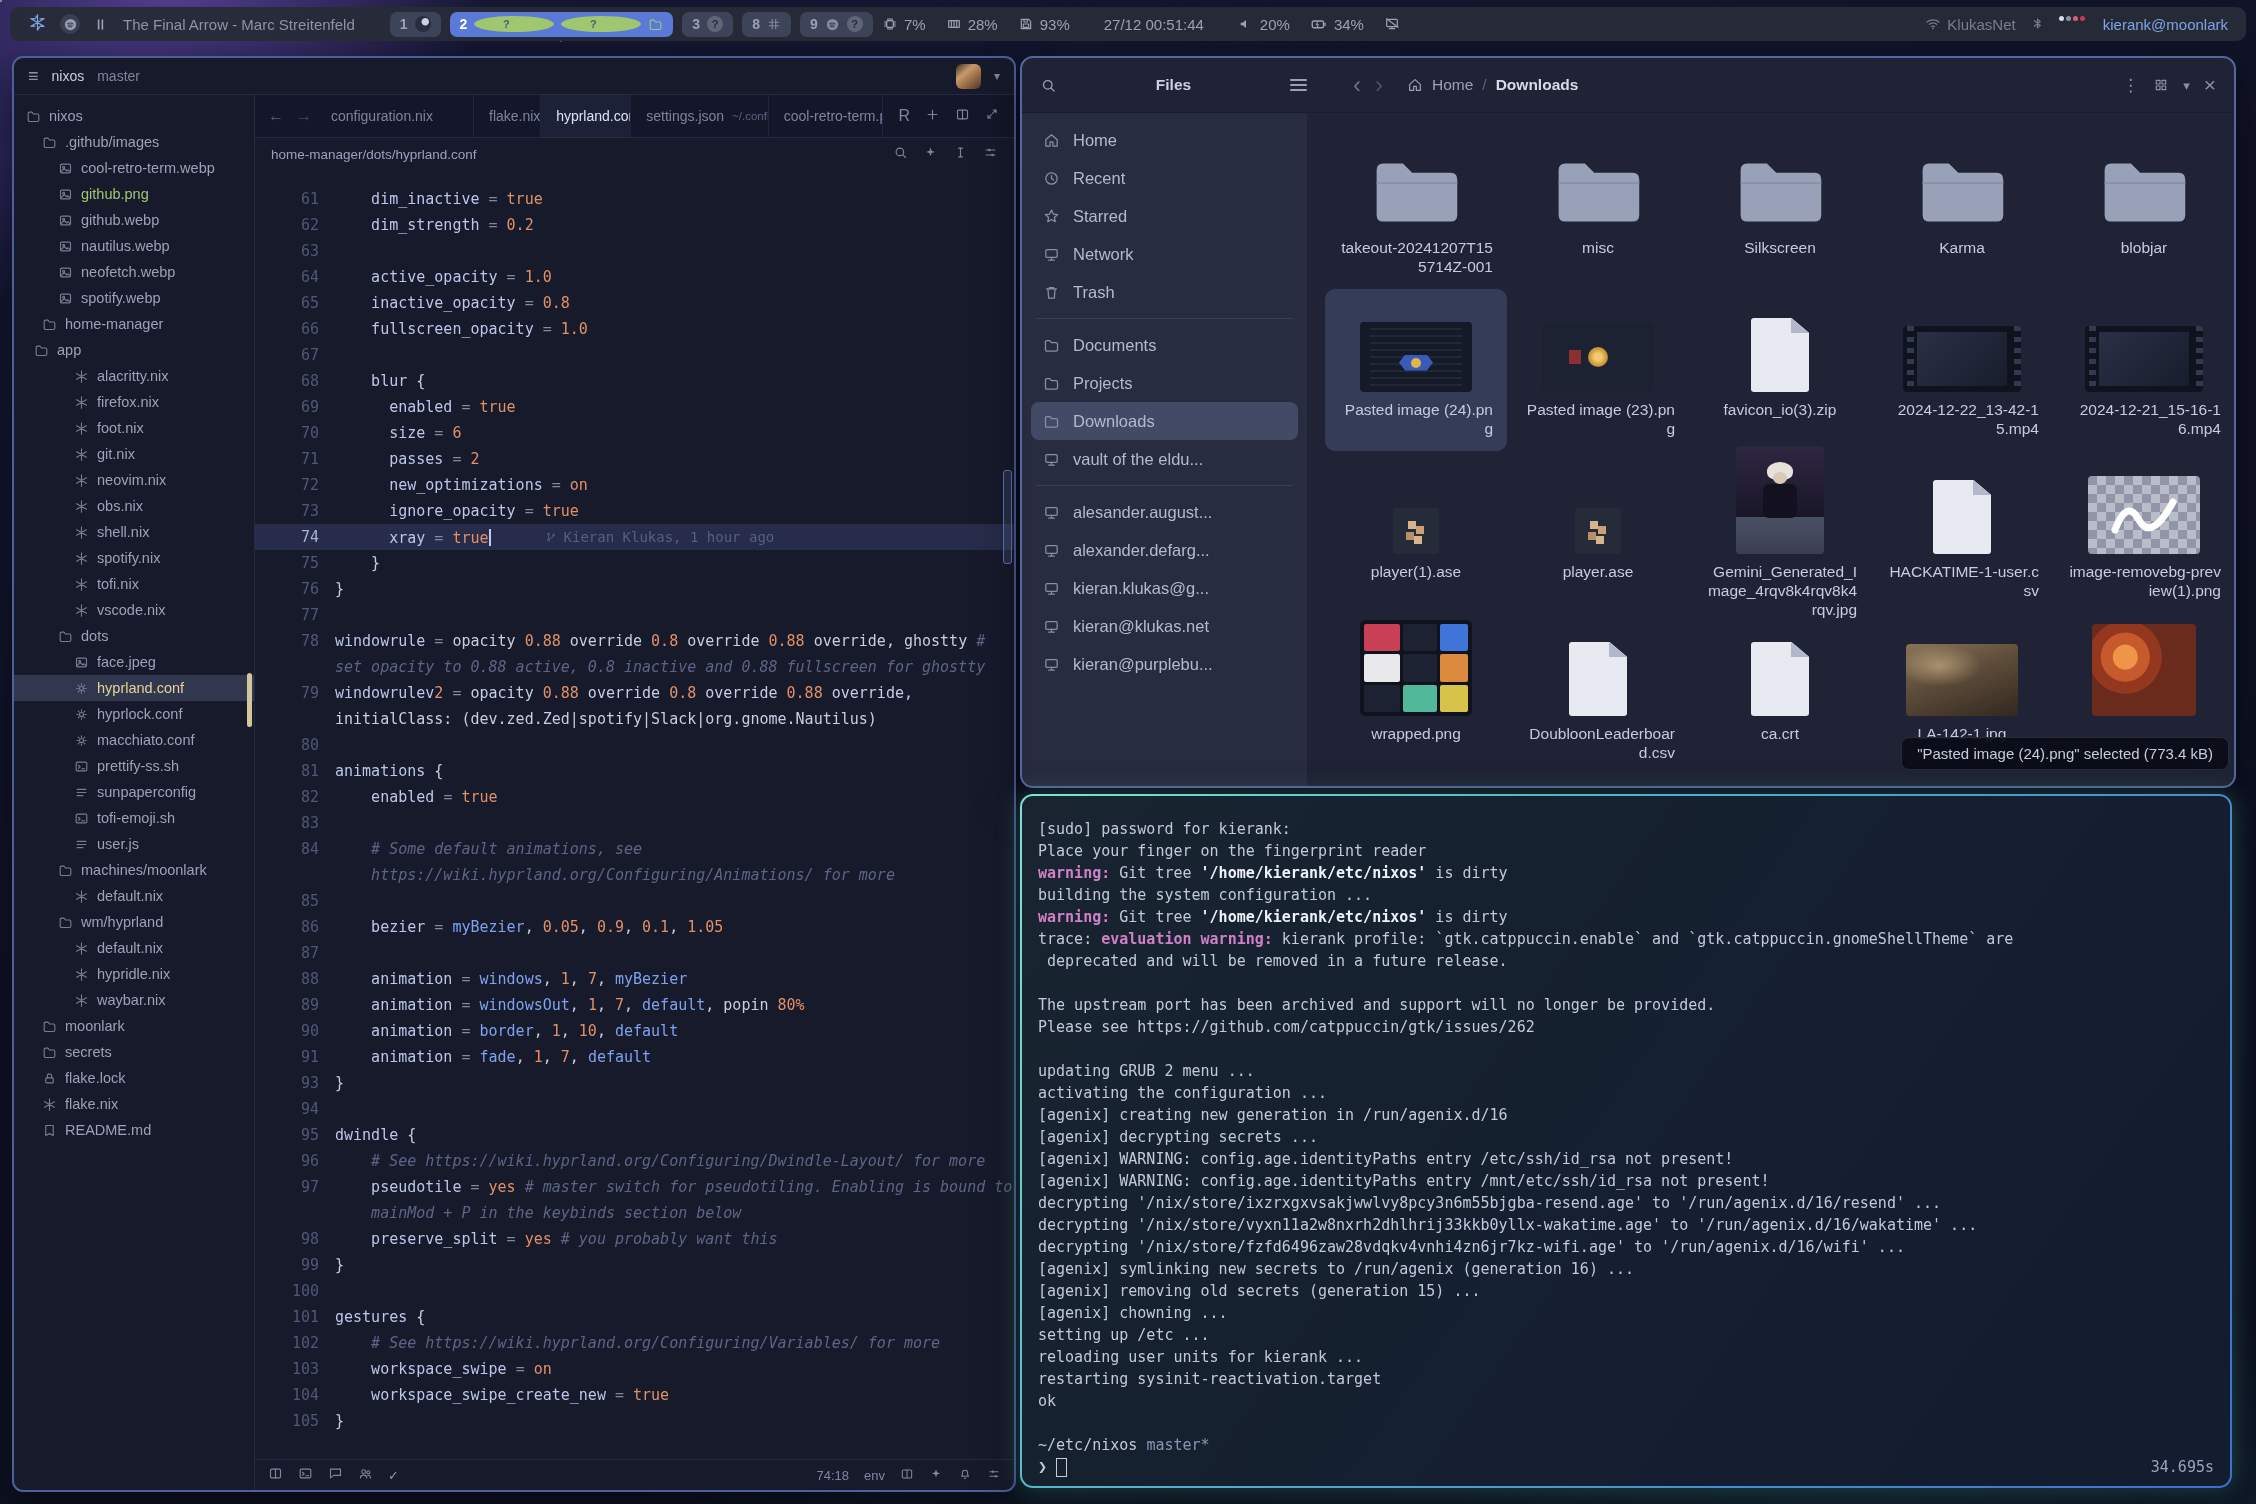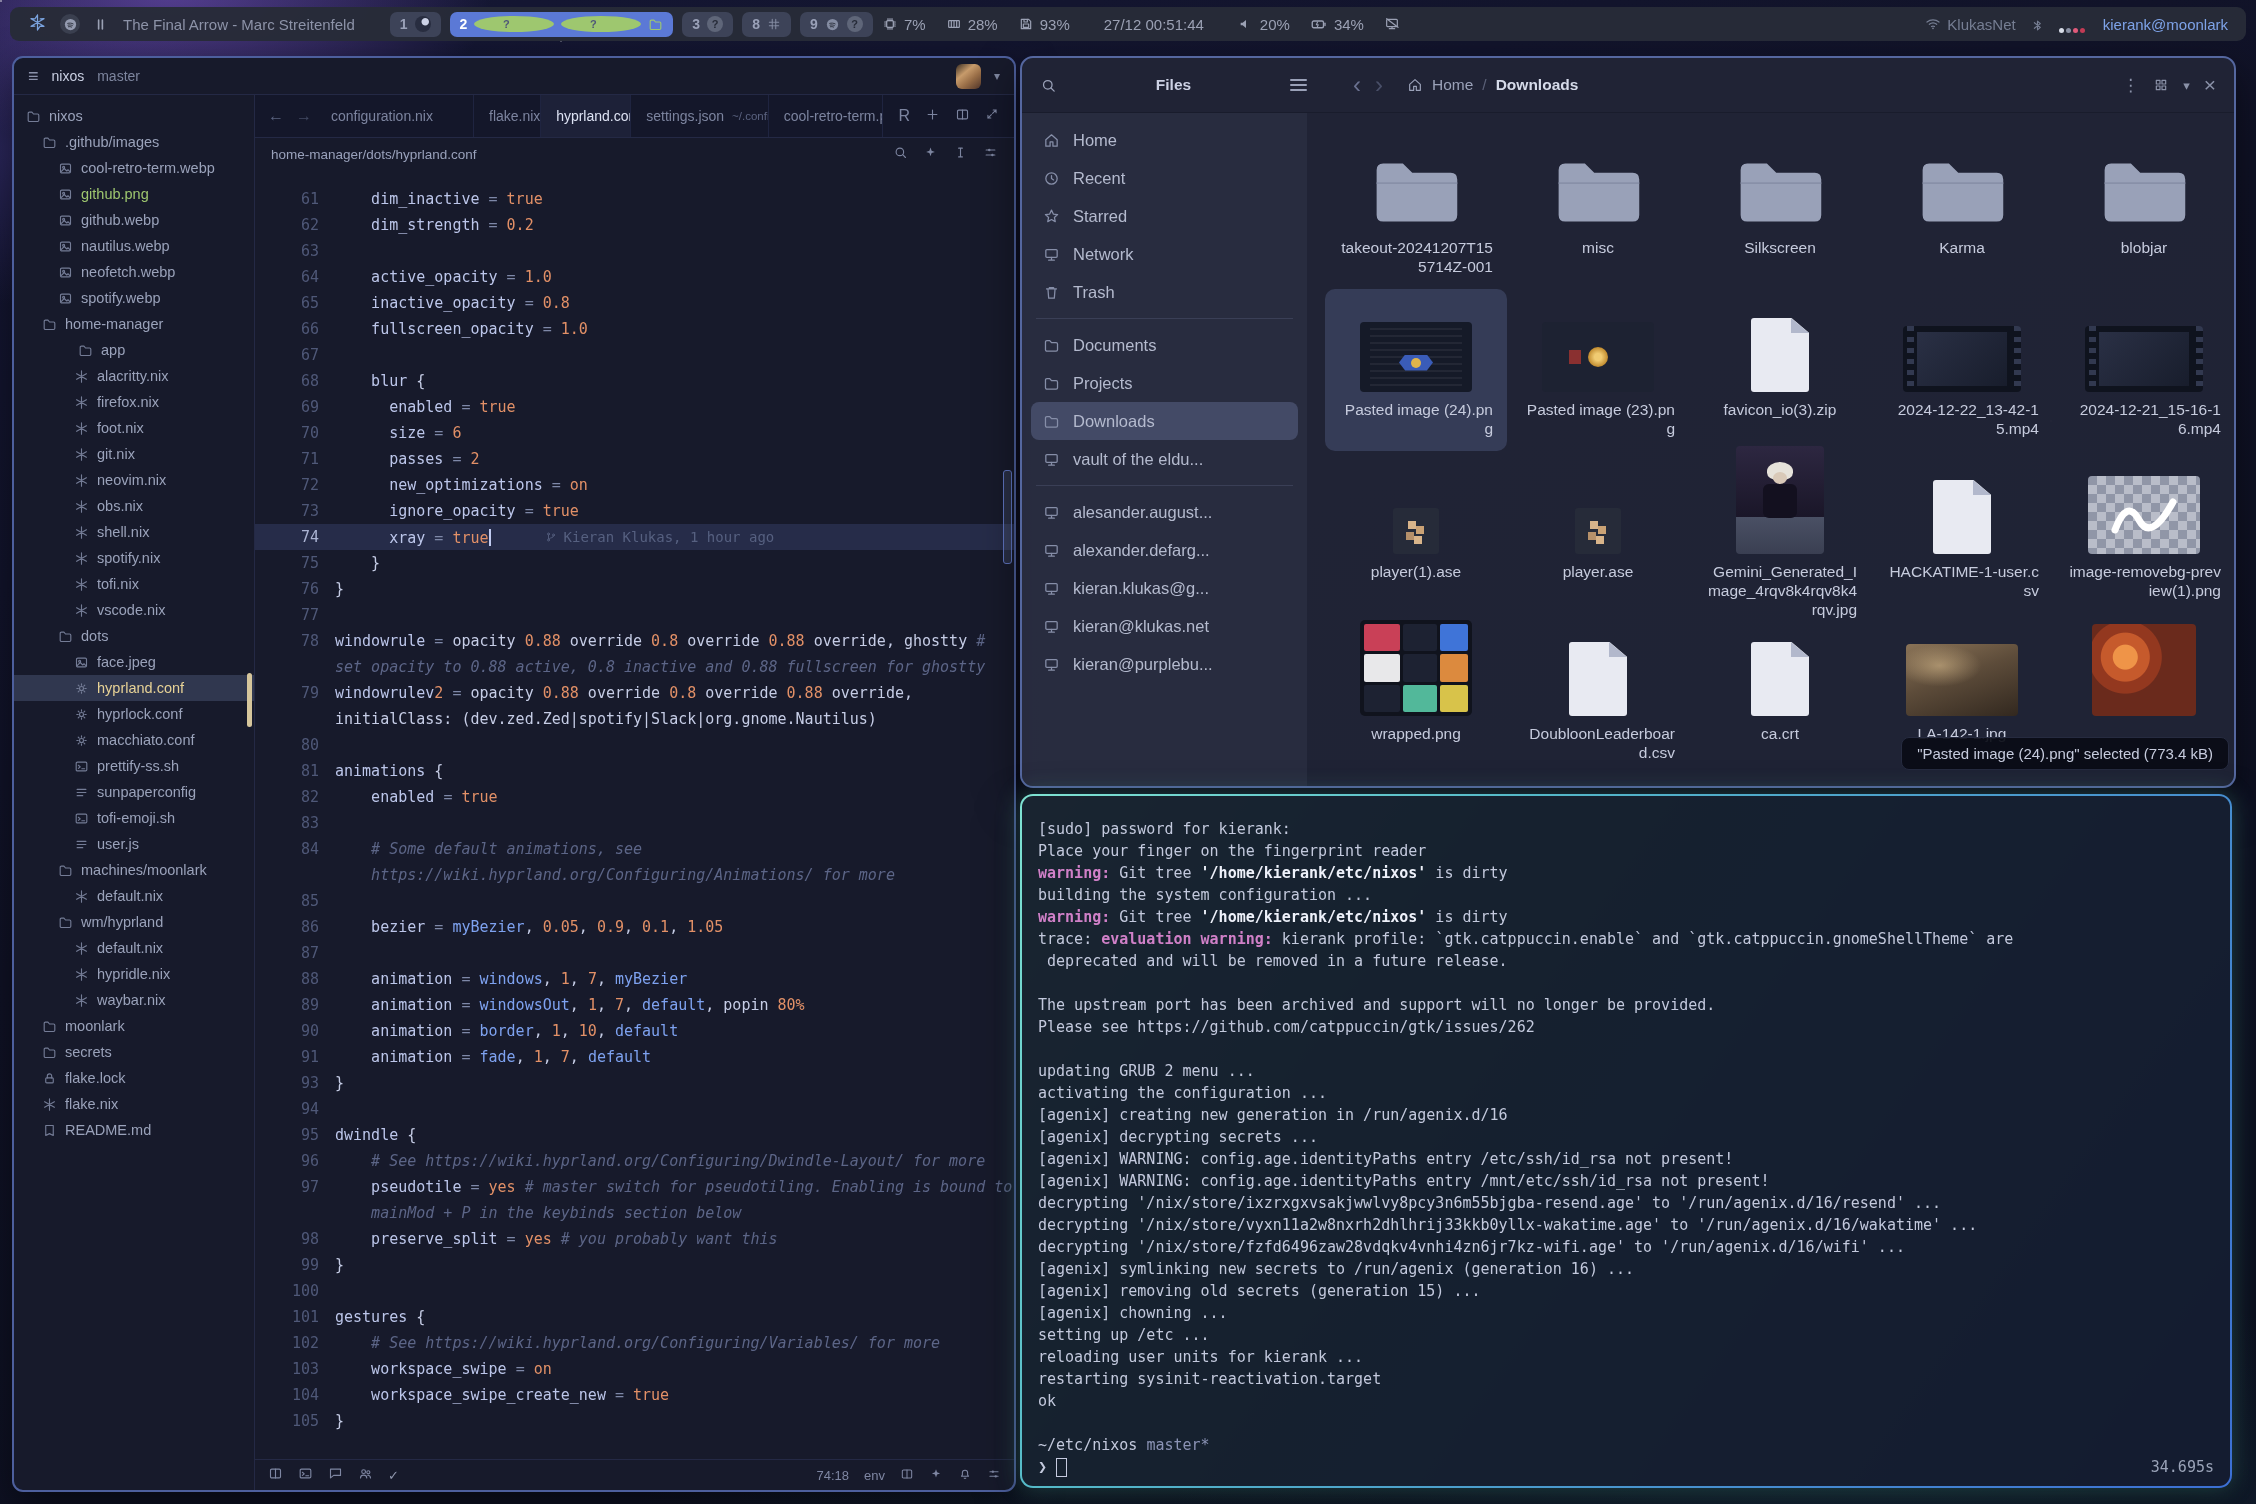--- a/index.html
+++ b/index.html
@@ -27,21 +27,21 @@
   .ws{height:25px;padding:0 10px;border-radius:7px;background:#3d4358;display:flex;align-items:center;gap:7px;color:#9aa1b8;font-weight:bold;font-size:14px}
   .ws.active{background:#5b79d6;color:#fff}
   .icq{width:16px;height:16px;border-radius:50%;display:flex;align-items:center;justify-content:center;font-size:11px;font-weight:bold;color:#262b38}
   .icq.g{background:#9ec76f}.icq.d{background:#5f6679}
   .icfold{color:#9ec76f;display:flex}
   .icdim{color:#848ca2;display:flex}
   .icmoon{width:16px;height:16px;border-radius:50%;background:radial-gradient(circle at 64% 36%, #ccd2e6 0 3.2px, transparent 4.2px),#282d40;display:inline-block}
   .tb-mid{position:absolute;left:872px;display:flex;align-items:center;gap:20px;white-space:nowrap}
   .stat{display:flex;align-items:center;gap:6px}
   .clock{margin:0 14px}
-  .tb-right{margin-left:auto;display:flex;align-items:flex-end;gap:14px;white-space:nowrap}
+  .tb-right{margin-left:auto;display:flex;align-items:flex-start;gap:14px;white-space:nowrap}
   .wifi-lbl{color:#767e93}
   .tray{display:flex;gap:2px;align-items:center}
   .tray i{width:5px;height:5px;border-radius:50%;display:block}
   .userid{color:#7ea3e8;margin-left:4px}
   
   .win{position:absolute;border-radius:11px;overflow:hidden;box-shadow:0 16px 42px rgba(0,0,0,.5);z-index:2}
   
   .zed{left:12px;top:56px;width:1000px;height:1432px;background:#171a2b;border:2px solid #4d5f9d}
   .zed-title{height:36px;display:flex;align-items:center;gap:13px;padding:0 14px;border-bottom:1px solid #242945;font-size:14px;color:#aab0c8}
   .burger{font-size:18px;color:#8b92ab}
@@ -360,21 +360,21 @@
             <path d="M5 17l5-5 4 4 2-2 3 3"></path>
           </svg>
           <span>spotify.webp</span>
         </div>
         <div class="trow" style="padding-left: 28px;">
           <svg viewBox="0 0 24 24" width="15" height="15" fill="none" stroke="currentColor" stroke-width="1.8" stroke-linecap="round" stroke-linejoin="round">
             <path d="M3.5 7a2 2 0 0 1 2-2h4l2.5 3h6.5a2 2 0 0 1 2 2v8a2 2 0 0 1-2 2h-13a2 2 0 0 1-2-2z"></path>
           </svg>
           <span>home-manager</span>
         </div>
-        <div class="trow" style="padding-left: 64px;">
+        <div class="trow" style="padding-left: 20px;">
           <svg viewBox="0 0 24 24" width="15" height="15" fill="none" stroke="currentColor" stroke-width="1.8" stroke-linecap="round" stroke-linejoin="round">
             <path d="M3.5 7a2 2 0 0 1 2-2h4l2.5 3h6.5a2 2 0 0 1 2 2v8a2 2 0 0 1-2 2h-13a2 2 0 0 1-2-2z"></path>
           </svg>
           <span>app</span>
         </div>
         <div class="trow" style="padding-left: 60px;">
           <svg viewBox="0 0 24 24" width="15" height="15" fill="none" stroke="currentColor" stroke-width="1.8" stroke-linecap="round" stroke-linejoin="round">
             <path d="M12 3v18M4.2 7.5l15.6 9M4.2 16.5l15.6-9"></path>
           </svg>
           <span>alacritty.nix</span>

